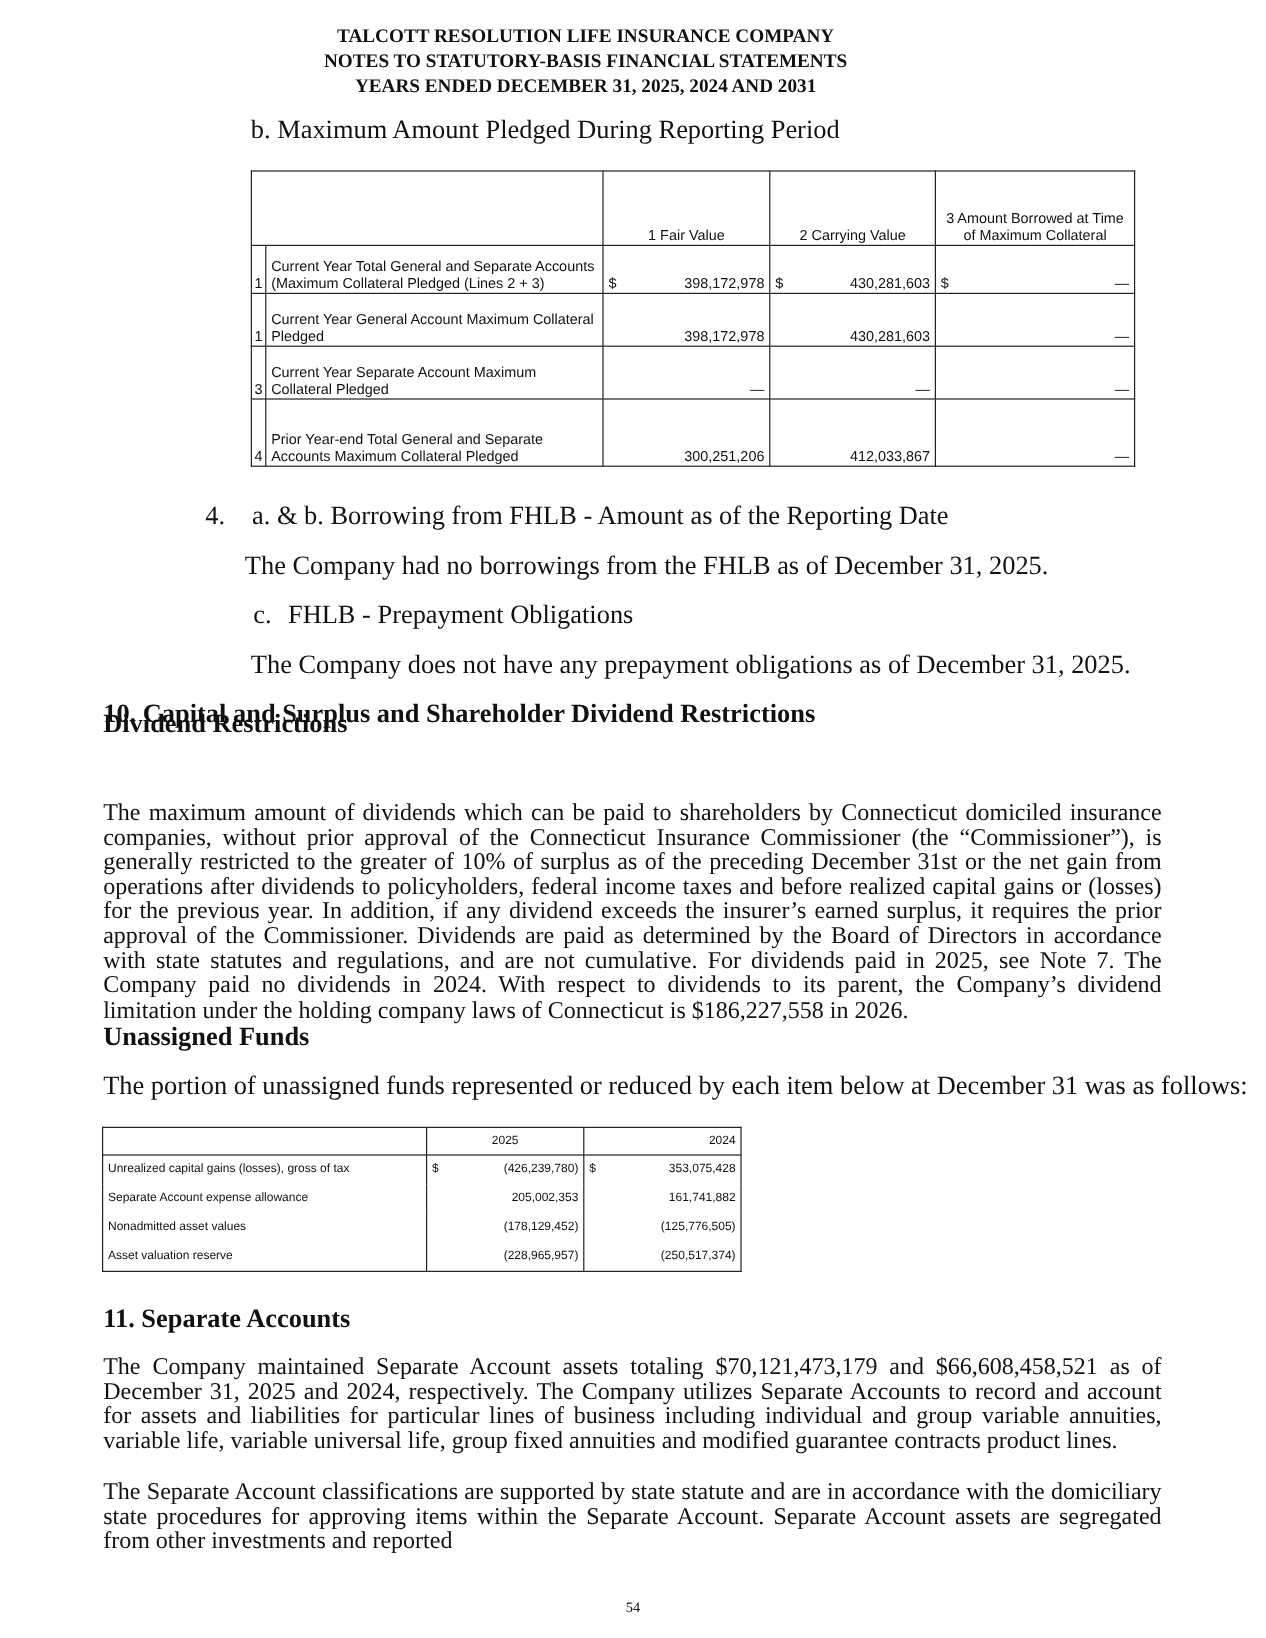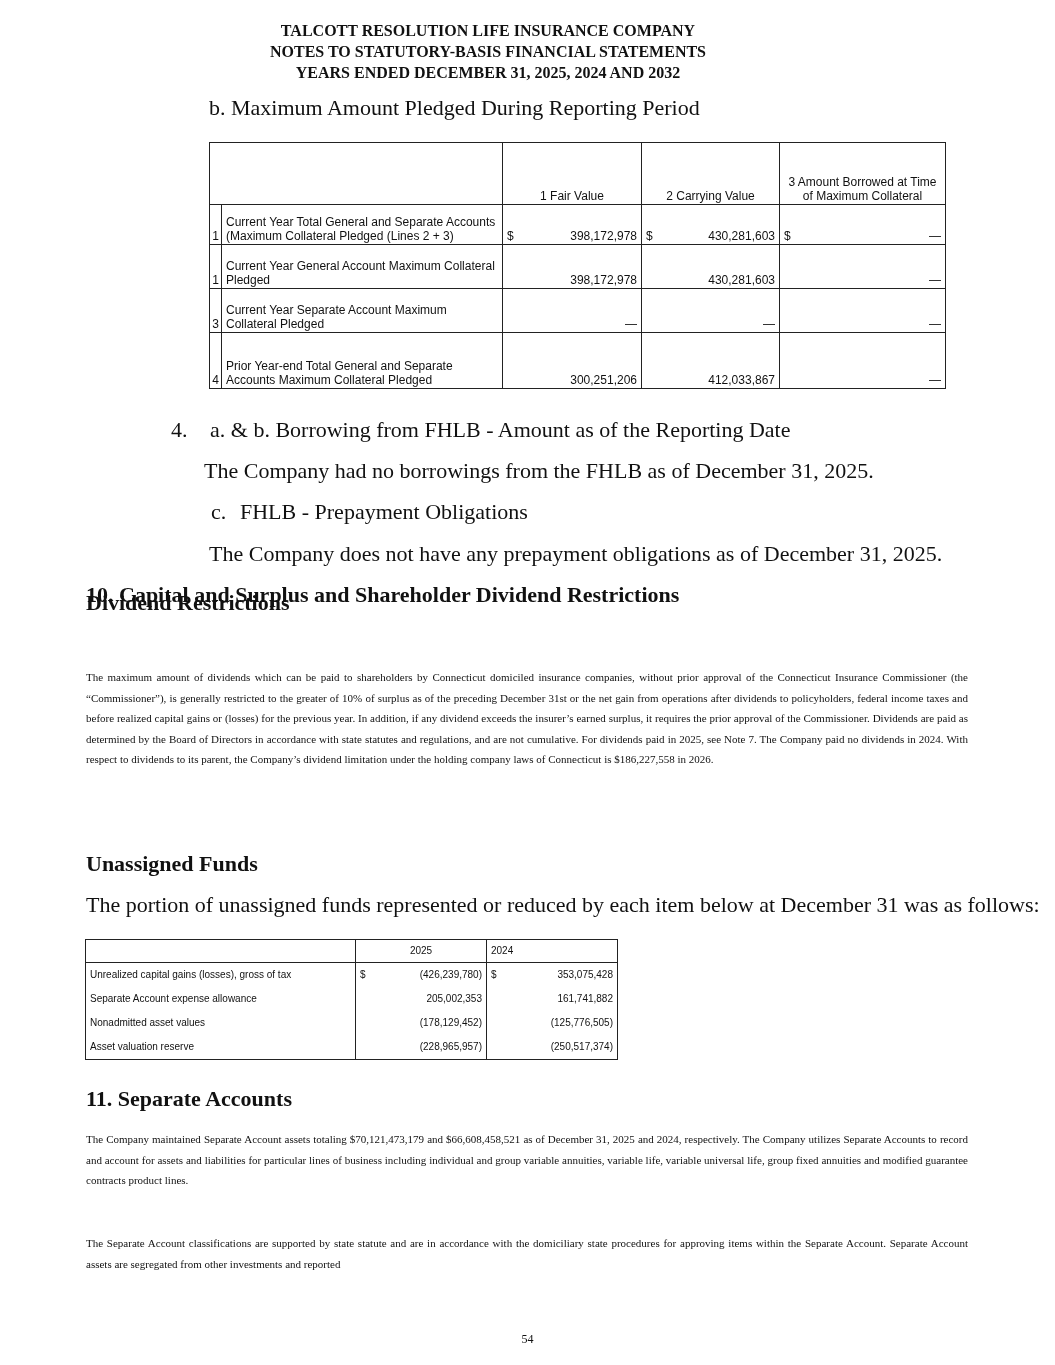--- a/index.html
+++ b/index.html
@@ -31,31 +31,31 @@
         font-family: "Liberation Sans", sans-serif; font-size: 10px; line-height: 14px; }
   .t2 td { padding: 0 4px; height: 24px; vertical-align: middle; }
   .t2 .lbl { width: 261px; border-left: 1.5px solid #222; border-right: 1.5px solid #222; }
   .t2 .v { position: relative; text-align: right; border-right: 1.5px solid #222; }
   .t2 .v1 { width: 122px; } .t2 .v2 { width: 122px; }
   .t2 .hrow td { border-top: 1.5px solid #222; border-bottom: 1.5px solid #222; text-align: center; height: 22px; }
   .t2 .last td { border-bottom: 1.5px solid #222; }
   .t2 .dollar { position: absolute; left: 4px; top: 5px; }
 
   .para { position: absolute; left: 86px; width: 882px; font-family: "Liberation Serif", serif;
-          font-size: 11px; line-height: 20.6px; text-align: justify; }
+          font-size: 20px; line-height: 20.6px; text-align: justify; }
   .page-num { position: absolute; top: 1332px; left: 0; width: 1055px; text-align: center;
               font-family: "Liberation Serif", serif; font-size: 12px; }
 </style>
 </head>
 <body>
 
 <div class="header">
   <div>TALCOTT RESOLUTION LIFE INSURANCE COMPANY</div>
   <div>NOTES TO STATUTORY-BASIS FINANCIAL STATEMENTS</div>
-  <div>YEARS ENDED DECEMBER 31, 2025, 2024 AND 2032</div>
+  <div>YEARS ENDED DECEMBER 31, 2025, 2024 AND 2031</div>
 </div>
 
 <div class="abs" style="left:209px; top:97px;">b. Maximum Amount Pledged During Reporting Period</div>
 
 <table class="t1">
   <tbody>
       <tr class="hdr">
     <td colspan="2" class="blank"></td>
     <td class="c1">1 Fair Value</td>
     <td class="c2">2 Carrying Value</td>
@@ -105,21 +105,21 @@
 <div class="para" style="top:667px;">The maximum amount of dividends which can be paid to shareholders by Connecticut domiciled insurance companies, without prior approval of the Connecticut Insurance Commissioner (the “Commissioner”), is generally restricted to the greater of 10% of surplus as of the preceding December 31st or the net gain from operations after dividends to policyholders, federal income taxes and before realized capital gains or (losses) for the previous year.  In addition, if any dividend exceeds the insurer’s earned surplus, it requires the prior approval of the Commissioner.  Dividends are paid as determined by the Board of Directors in accordance with state statutes and regulations, and are not cumulative. For dividends paid in 2025, see Note 7. The Company paid no dividends in 2024. With respect to dividends to its parent, the Company’s dividend limitation under the holding company laws of Connecticut is $186,227,558 in 2026.</div>
 
 <div class="abs bold" style="left:86px; top:853px;">Unassigned Funds</div>
 <div class="abs" style="left:86px; top:894px;">The portion of unassigned funds represented or reduced by each item below at December 31 was as follows:</div>
 
 <table class="t2">
   <tbody>
       <tr class="hrow">
     <td class="lbl"></td>
     <td class="v v1" style="text-align:center;">2025</td>
-    <td class="v v2" style="text-align:left;">2024</td>
+    <td class="v v2" style="text-align:right;">2024</td>
   </tr>
   <tr>
     <td class="lbl">Unrealized capital gains (losses), gross of tax</td>
     <td class="v v1"><span class="dollar">$</span><span>(426,239,780)</span></td>
     <td class="v v2"><span class="dollar">$</span><span>353,075,428</span></td>
   </tr>
   <tr>
     <td class="lbl">Separate Account expense allowance</td>
     <td class="v v1">205,002,353</td>
     <td class="v v2">161,741,882</td>

